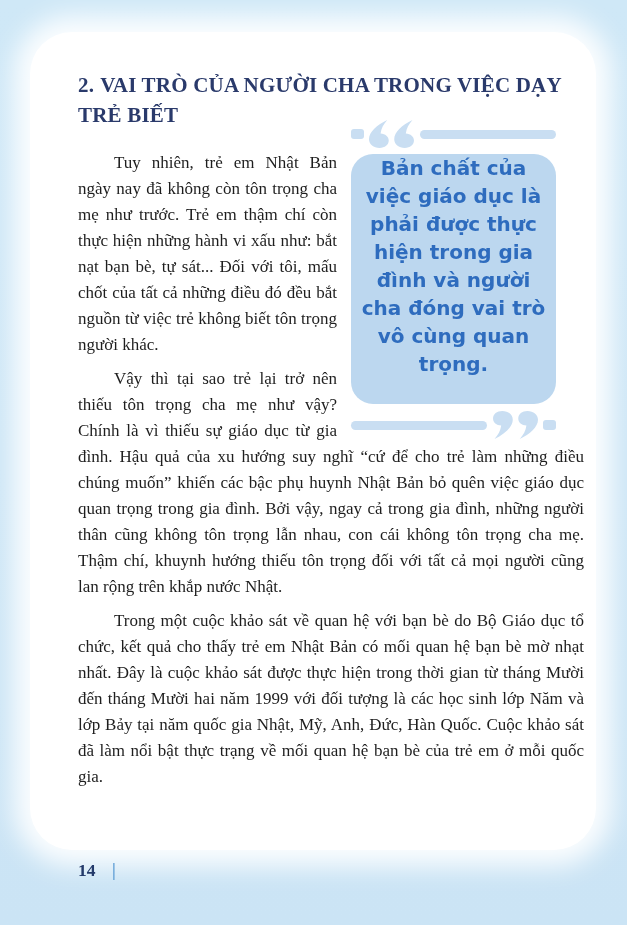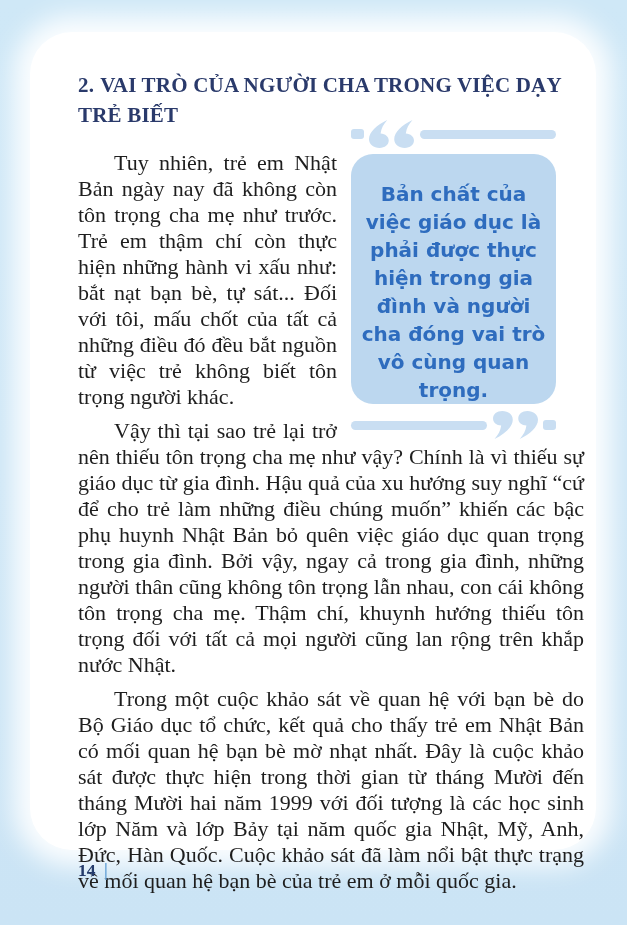--- a/index.html
+++ b/index.html
@@ -44,40 +44,40 @@
   .q-bar { flex: 1; height: 9px; background: #c9def2; border-radius: 4.5px; }
   .q-glyph { flex: none; display: block; }
   .q-glyph svg { display: block; }
   .q-glyph.close svg { transform: rotate(180deg); }
   .q-box {
     background: #bcd7ef;
     border-radius: 22px;
     height: 250px;
     box-sizing: border-box;
     padding: 0 10px;
-    display: flex; align-items: flex-end; justify-content: center;
+    display: flex; align-items: flex-start; justify-content: center;
     text-align: center;
     color: #2e6cbe;
     font-family: "DejaVu Sans", sans-serif;
     font-weight: bold;
     font-size: 20px;
     line-height: 28px;
   }
   p.body-para {
     margin: 0 0 8px 0;
     color: #1e1e1e;
-    font-size: 22px;
+    font-size: 17px;
     line-height: 26px;
     text-align: justify;
     text-indent: 36px;
   }
   .page-footer {
     position: absolute;
     left: 78px; top: 860px;
-    display: flex; align-items: baseline; gap: 8px;
+    display: flex; align-items: baseline; gap: 16px;
   }
   .f-num { font-weight: bold; color: #243b6b; font-size: 17.5px; font-family: "Liberation Serif", serif; }
   .f-sep { color: #70a9da; font-size: 18px; font-family: "Liberation Sans", sans-serif; }
   .f-author { font-family: "DejaVu Serif", serif; font-style: italic; color: #2c3f6e; font-size: 19px; letter-spacing: 0.5px; }
 </style>
 </head>
 <body>
 
 <div class="paper">
 

